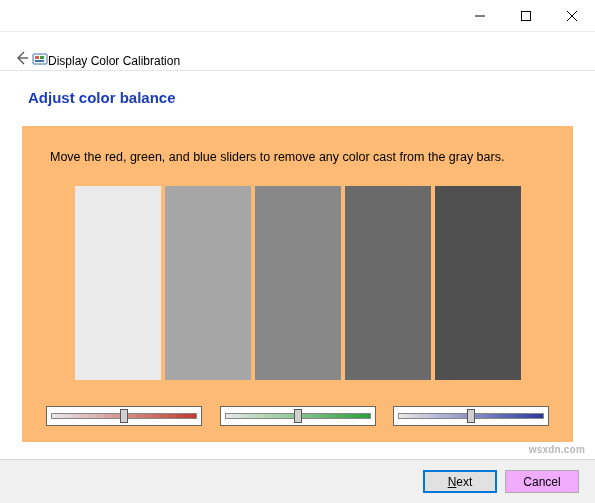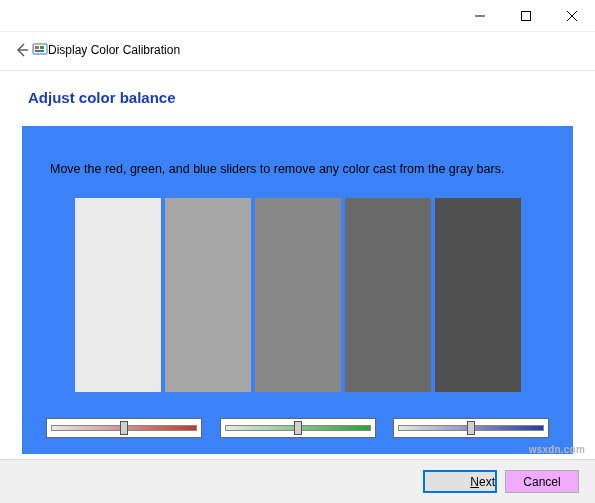--- a/index.html
+++ b/index.html
@@ -27,21 +27,21 @@
       display: flex;
       align-items: center;
       justify-content: center;
       font-size: 10px;
       color: #000;
       cursor: default;
     }
     .caption-btn svg { pointer-events: none; }
     .header {
       display: flex;
-      align-items: center;
+      align-items: flex-end;
       height: 36px;
       padding: 0 12px;
     }
     .back-btn {
       width: 20px;
       height: 20px;
       display: flex;
       align-items: center;
       justify-content: center;
       color: #333;
@@ -64,22 +64,22 @@
       padding: 18px 22px 0 22px;
     }
     .page-heading {
       color: #1a3db8;
       font-size: 15px;
       font-weight: 700;
       margin-bottom: 20px;
       padding-left: 6px;
     }
     .calib-area {
-      background: #3b82f6;
-      padding: 36px 22px 16px 22px;
+      background: #fdba74;
+      padding: 24px 22px 16px 22px;
     }
     .instruction {
       font-size: 12.5px;
       color: #000;
       text-align: left;
       margin-bottom: 22px;
       padding: 0 6px;
     }
     .bars {
       display: flex;
@@ -139,21 +139,20 @@
       min-width: 74px;
       height: 23px;
       font-size: 12px;
       background: #f0abfc;
       border: 1px solid #adadad;
       cursor: default;
     }
     .footer button.default {
       border: 2px solid #0078d7;
       background: #e1e1e1;
-      text-align: right;
     }
     .ul { text-decoration: underline; }
     .watermark {
       position: absolute;
       right: 10px;
       bottom: 48px;
       font-size: 10px;
       color: #b8b8b8;
       letter-spacing: 0.2px;
       font-weight: bold;

